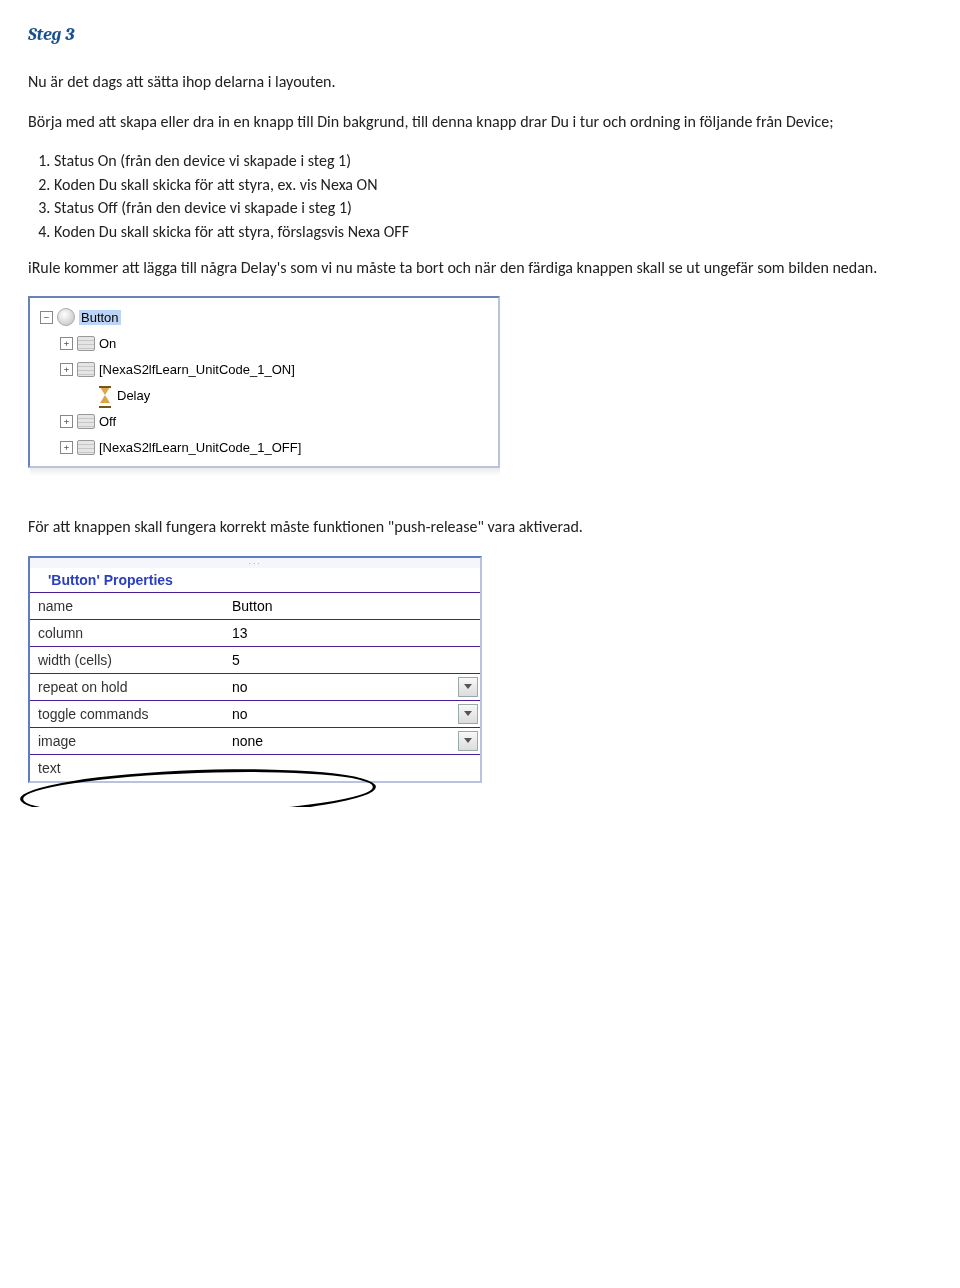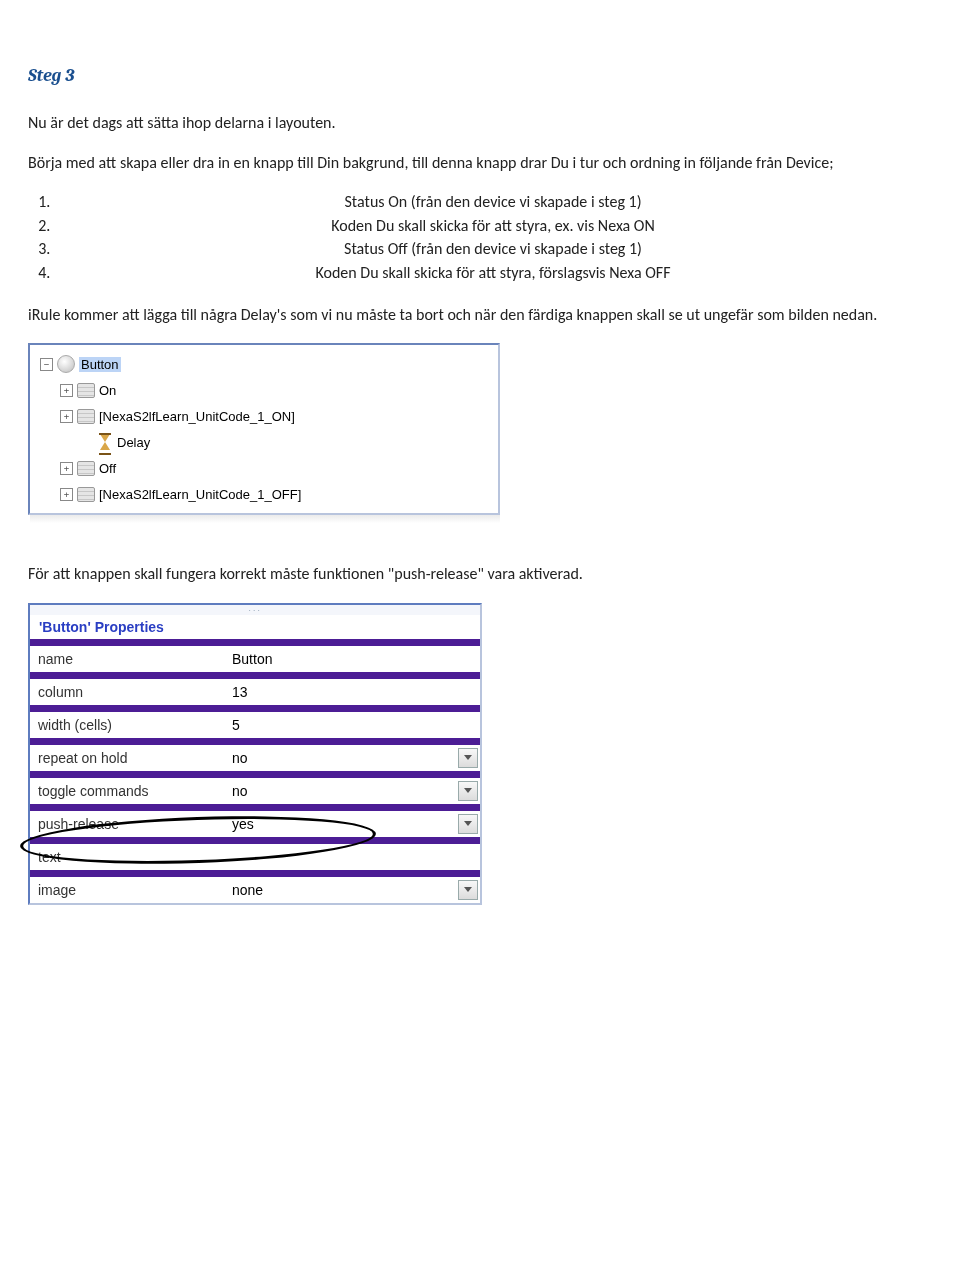--- a/index.html
+++ b/index.html
@@ -12,24 +12,23 @@
     width: 960px;
     box-sizing: border-box;
   }
   .step-heading {
     color: #1a4f8f;
     font-style: italic;
     font-weight: bold;
     font-family: Cambria, Georgia, serif;
     font-size: 18px;
     margin-bottom: 26px;
-    margin-top: 41px;
   }
   .para { margin: 6px 0 18px 0; line-height: 1.35; }
-  ol.steps { margin: 0 0 20px 26px; padding: 0; text-align: center; }
+  ol.steps { margin: 0 0 14px 26px; padding: 0; }
   ol.steps li { margin-bottom: 2px; line-height: 1.35; }
   
   .tree-panel {
     margin: 8px 0 40px 0;
     width: 460px;
     border-top: 2px solid #6a84bb;
     border-left: 2px solid #6a84bb;
     border-right: 2px solid #b8c4dd;
     border-bottom: 2px solid #b8c4dd;
     background: #fff;
@@ -118,26 +117,26 @@
     height: 10px;
     text-align: center;
     color: #9ab;
     font-size: 9px;
     letter-spacing: 2px;
     background: #f4f6fb;
   }
   .props-title {
     color: #2a3ec3;
     font-weight: bold;
-    padding: 4px 9px;
+    padding: 4px 18px;
   }
   .props-row {
     display: flex;
     align-items: center;
-    border-top: 7px solid #4c1d95;
+    border-top: 1px solid #4c1d95;
     height: 26px;
   }
   .props-label {
     width: 188px;
     padding-left: 8px;
     color: #333;
   }
   .props-value {
     flex: 1;
     padding-left: 6px;
@@ -257,43 +256,32 @@
       <div class="props-value">
           <span>no</span>
         <span class="dd">
             <svg width="8" height="5">
               <polygon points="0,0 8,0 4,5" fill="#555"></polygon>
             </svg>
           </span>
       </div>
     </div>
     <div class="props-row">
-      <div class="props-label">push-release</div>
-      <div class="props-value">
-          <span>yes</span>
-        <span class="dd">
-            <svg width="8" height="5">
-              <polygon points="0,0 8,0 4,5" fill="#555"></polygon>
-            </svg>
-          </span>
-      </div>
-    </div>
-    <div class="props-row">
-      <div class="props-label">text</div>
-      <div class="props-value">
-          <span></span>
-        </div>
-    </div>
-    <div class="props-row">
       <div class="props-label">image</div>
       <div class="props-value">
           <span>none</span>
         <span class="dd">
             <svg width="8" height="5">
               <polygon points="0,0 8,0 4,5" fill="#555"></polygon>
             </svg>
           </span>
       </div>
     </div>
+    <div class="props-row">
+      <div class="props-label">text</div>
+      <div class="props-value">
+          <span></span>
+        </div>
+    </div>
 
     <div class="ellipse-annot" style="left:-10px; top:212px; width:350px; height:40px; transform:rotate(-2deg);"></div>
   </div>
 </div>
 
 </body></html>

